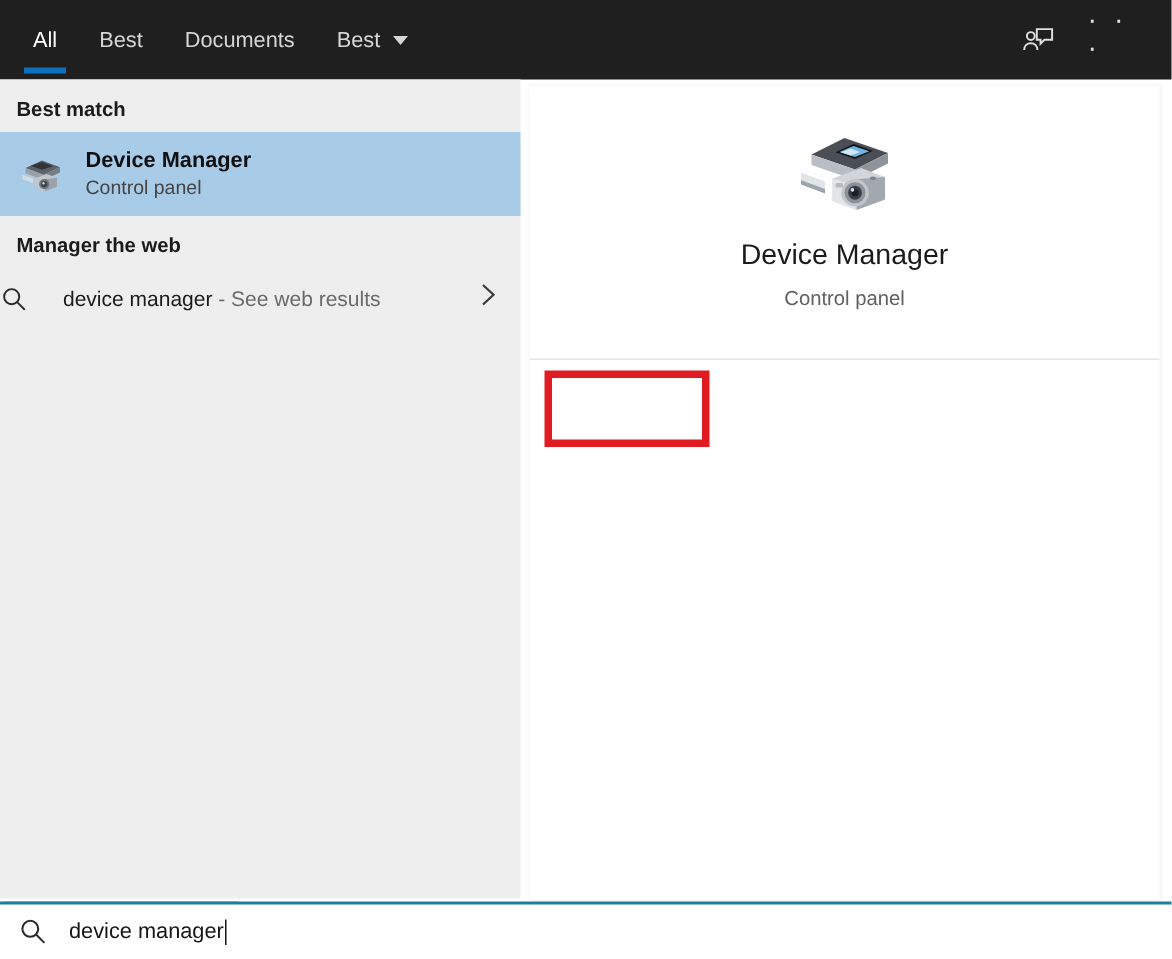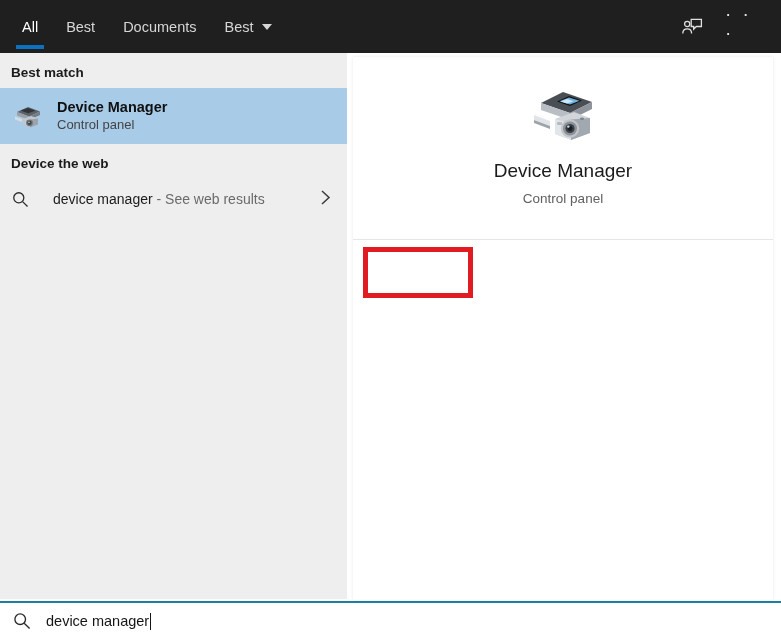--- a/index.html
+++ b/index.html
@@ -115,21 +115,20 @@
     position: relative;
   }
   .row-text { display: flex; flex-direction: column; justify-content: center; }
   .row-title { font-size: 14.5px; color: #101010; font-weight: bold; line-height: 1.25; }
   .row-sub { font-size: 13px; color: #444; line-height: 1.35; }
 
   #web-row {
     height: 40px;
     display: flex;
     align-items: center;
-    padding-left: 11px;
     padding-right: 14px;
     cursor: default;
   }
   #web-row .searchglass { flex: 0 0 28px; margin-right: 14px; display:flex; align-items:center; }
   .web-label { font-size: 14px; color: #1b1b1b; white-space: nowrap; }
   .web-label .muted { color: #6a6a6a; }
   #web-chevron { margin-left: auto; color: #3a3a3a; }
 
   
   #right-panel {
@@ -267,21 +266,21 @@
 
         <polygon points="4,17.5 11,20 11,23 4,20.5" fill="#d8dbdf"></polygon>
       </svg>
     </div>
     <div class="row-text">
       <div class="row-title">Device Manager</div>
       <div class="row-sub">Control panel</div>
     </div>
   </div>
 
-  <div class="section-header">Device the web</div>
+  <div class="section-header">Manager the web</div>
 
   <div id="web-row">
     <span class="searchglass">
       <svg width="19" height="19" viewBox="0 0 20 20" fill="none" stroke="#2a2a2a" stroke-width="1.35">
         <circle cx="8.2" cy="8.2" r="5.3"></circle>
         <line x1="12.2" y1="12.2" x2="17.4" y2="17.4"></line>
       </svg>
     </span>
     <span class="web-label">
       <span>device manager</span><span class="muted"> - See web results</span>

